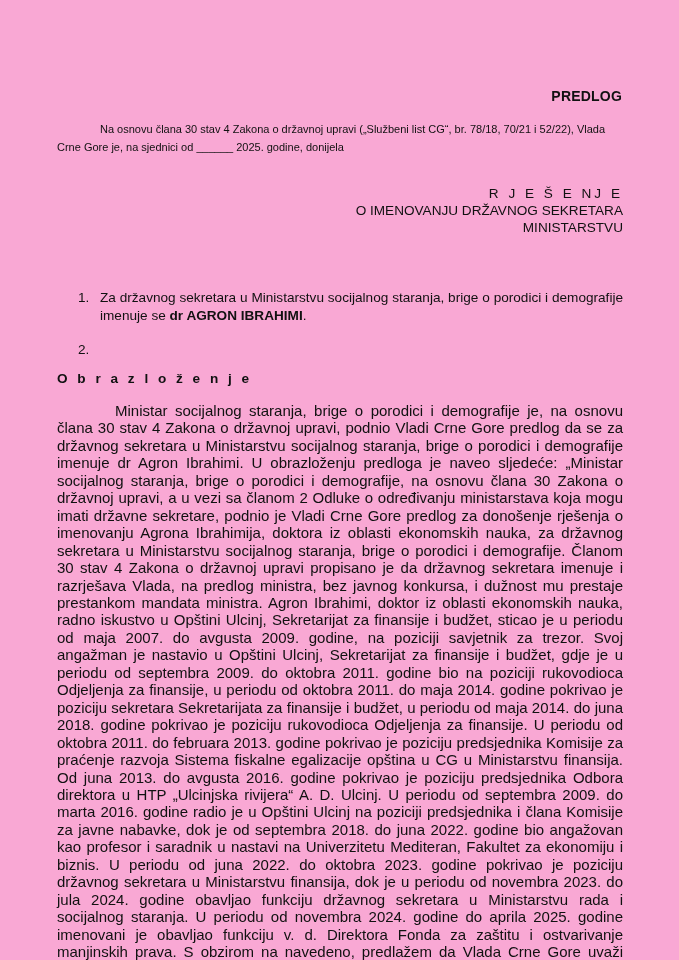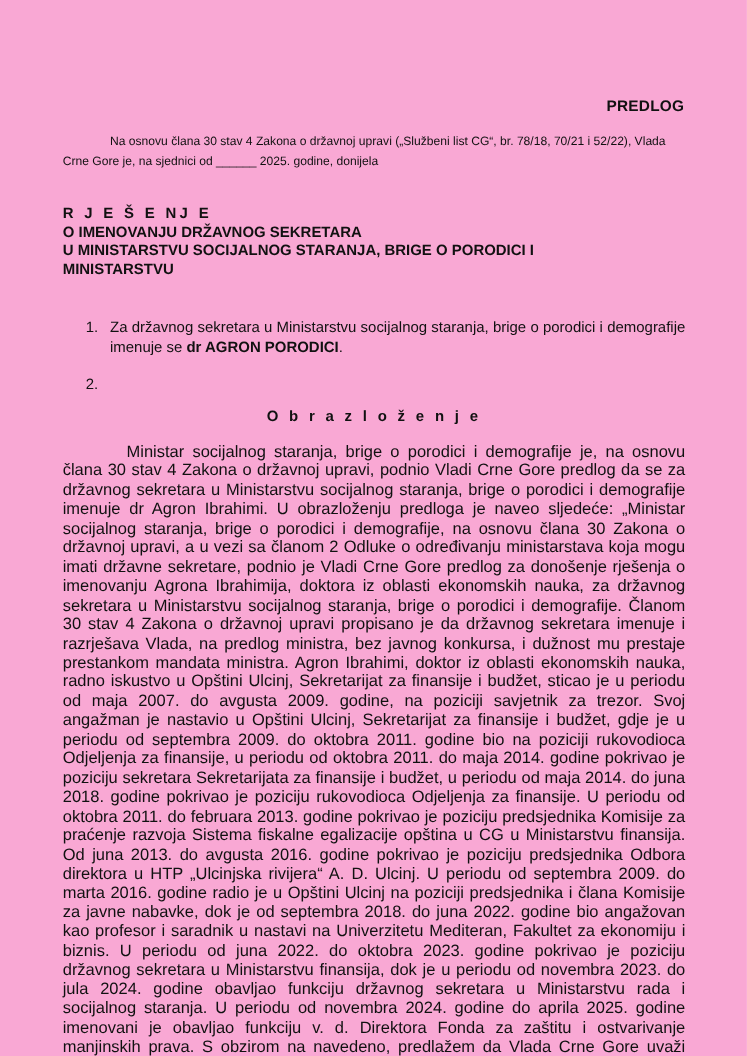--- a/index.html
+++ b/index.html
@@ -38,22 +38,22 @@
       width: 566px;
       font-size: 11px;
       line-height: 17.5px;
       text-indent: 43px;
     }
     .title-block {
       position: absolute;
       top: 185px;
       left: 57px;
       width: 566px;
-      text-align: left;
-      font-weight: bold;
+      text-align: right;
+      font-weight: normal;
       font-size: 13.6px;
       line-height: 17px;
     }
     .title-block .spaced {
       letter-spacing: 3px;
     }
     .title-block div {
       display: block;
     }
     .list {
@@ -76,21 +76,20 @@
     .list li .num {
       position: absolute;
       left: 0;
       top: 0;
     }
     .section-heading {
       position: absolute;
       top: 371px;
       left: 57px;
       width: 566px;
-      text-align: center;
       font-weight: bold;
       font-size: 13.6px;
       letter-spacing: 3px;
     }
     .body-text {
       position: absolute;
       top: 402px;
       left: 57px;
       width: 566px;
       font-size: 15px;
@@ -105,28 +104,27 @@
 
 <div class="page">
 
   <div class="predlog">PREDLOG</div>
 
   <p class="preamble" style="margin:0;">Na osnovu člana 30 stav 4 Zakona o državnoj upravi („Službeni list CG“, br. 78/18, 70/21 i 52/22), Vlada Crne Gore je, na sjednici od ______ 2025. godine, donijela</p>
 
   <div class="title-block">
     <div class="spaced">R J E Š E NJ E</div>
     <div>O IMENOVANJU DRŽAVNOG SEKRETARA</div>
-    <div>U MINISTARSTVU SOCIJALNOG STARANJA, BRIGE O PORODICI I</div>
     <div>MINISTARSTVU</div>
   </div>
 
   <ol class="list">
     <li>
       <span class="num">1.</span>
-      <span>Za državnog sekretara u Ministarstvu socijalnog staranja, brige o porodici i demografije imenuje se </span><b>dr AGRON PORODICI</b><span>.</span>
+      <span>Za državnog sekretara u Ministarstvu socijalnog staranja, brige o porodici i demografije imenuje se </span><b>dr AGRON IBRAHIMI</b><span>.</span>
     </li>
     <li>
       <span class="num">2.</span>
     </li>
   </ol>
 
   <div class="section-heading">O b r a z l o ž e n j e</div>
 
   <p class="body-text">Ministar socijalnog staranja, brige o porodici i demografije je, na osnovu člana 30 stav 4 Zakona o državnoj upravi, podnio Vladi Crne Gore predlog da se za državnog sekretara u Ministarstvu socijalnog staranja, brige o porodici i demografije imenuje dr Agron Ibrahimi. U obrazloženju predloga je naveo sljedeće: „Ministar socijalnog staranja, brige o porodici i demografije, na osnovu člana 30 Zakona o državnoj upravi, a u vezi sa članom 2 Odluke o određivanju ministarstava koja mogu imati državne sekretare, podnio je Vladi Crne Gore predlog za donošenje rješenja o imenovanju Agrona Ibrahimija, doktora iz oblasti ekonomskih nauka, za državnog sekretara u Ministarstvu socijalnog staranja, brige o porodici i demografije. Članom 30 stav 4 Zakona o državnoj upravi propisano je da državnog sekretara imenuje i razrješava Vlada, na predlog ministra, bez javnog konkursa, i dužnost mu prestaje prestankom mandata ministra. Agron Ibrahimi, doktor iz oblasti ekonomskih nauka, radno iskustvo u Opštini Ulcinj, Sekretarijat za finansije i budžet, sticao je u periodu od maja 2007. do avgusta 2009. godine, na poziciji savjetnik za trezor. Svoj angažman je nastavio u Opštini Ulcinj, Sekretarijat za finansije i budžet, gdje je u periodu od septembra 2009. do oktobra 2011. godine bio na poziciji rukovodioca Odjeljenja za finansije, u periodu od oktobra 2011. do maja 2014. godine pokrivao je poziciju sekretara Sekretarijata za finansije i budžet, u periodu od maja 2014. do juna 2018. godine pokrivao je poziciju rukovodioca Odjeljenja za finansije. U periodu od oktobra 2011. do februara 2013. godine pokrivao je poziciju predsjednika Komisije za praćenje razvoja Sistema fiskalne egalizacije opština u CG u Ministarstvu finansija. Od juna 2013. do avgusta 2016. godine pokrivao je poziciju predsjednika Odbora direktora u HTP „Ulcinjska rivijera“ A. D. Ulcinj. U periodu od septembra 2009. do marta 2016. godine radio je u Opštini Ulcinj na poziciji predsjednika i člana Komisije za javne nabavke, dok je od septembra 2018. do juna 2022. godine bio angažovan kao profesor i saradnik u nastavi na Univerzitetu Mediteran, Fakultet za ekonomiju i biznis. U periodu od juna 2022. do oktobra 2023. godine pokrivao je poziciju državnog sekretara u Ministarstvu finansija, dok je u periodu od novembra 2023. do jula 2024. godine obavljao funkciju državnog sekretara u Ministarstvu rada i socijalnog staranja. U periodu od novembra 2024. godine do aprila 2025. godine imenovani je obavljao funkciju v. d. Direktora Fonda za zaštitu i ostvarivanje manjinskih prava. S obzirom na navedeno, predlažem da Vlada Crne Gore uvaži predlog i shodno zakonskim propisima, donese rješenje o imenovanju Agrona</p>
 

